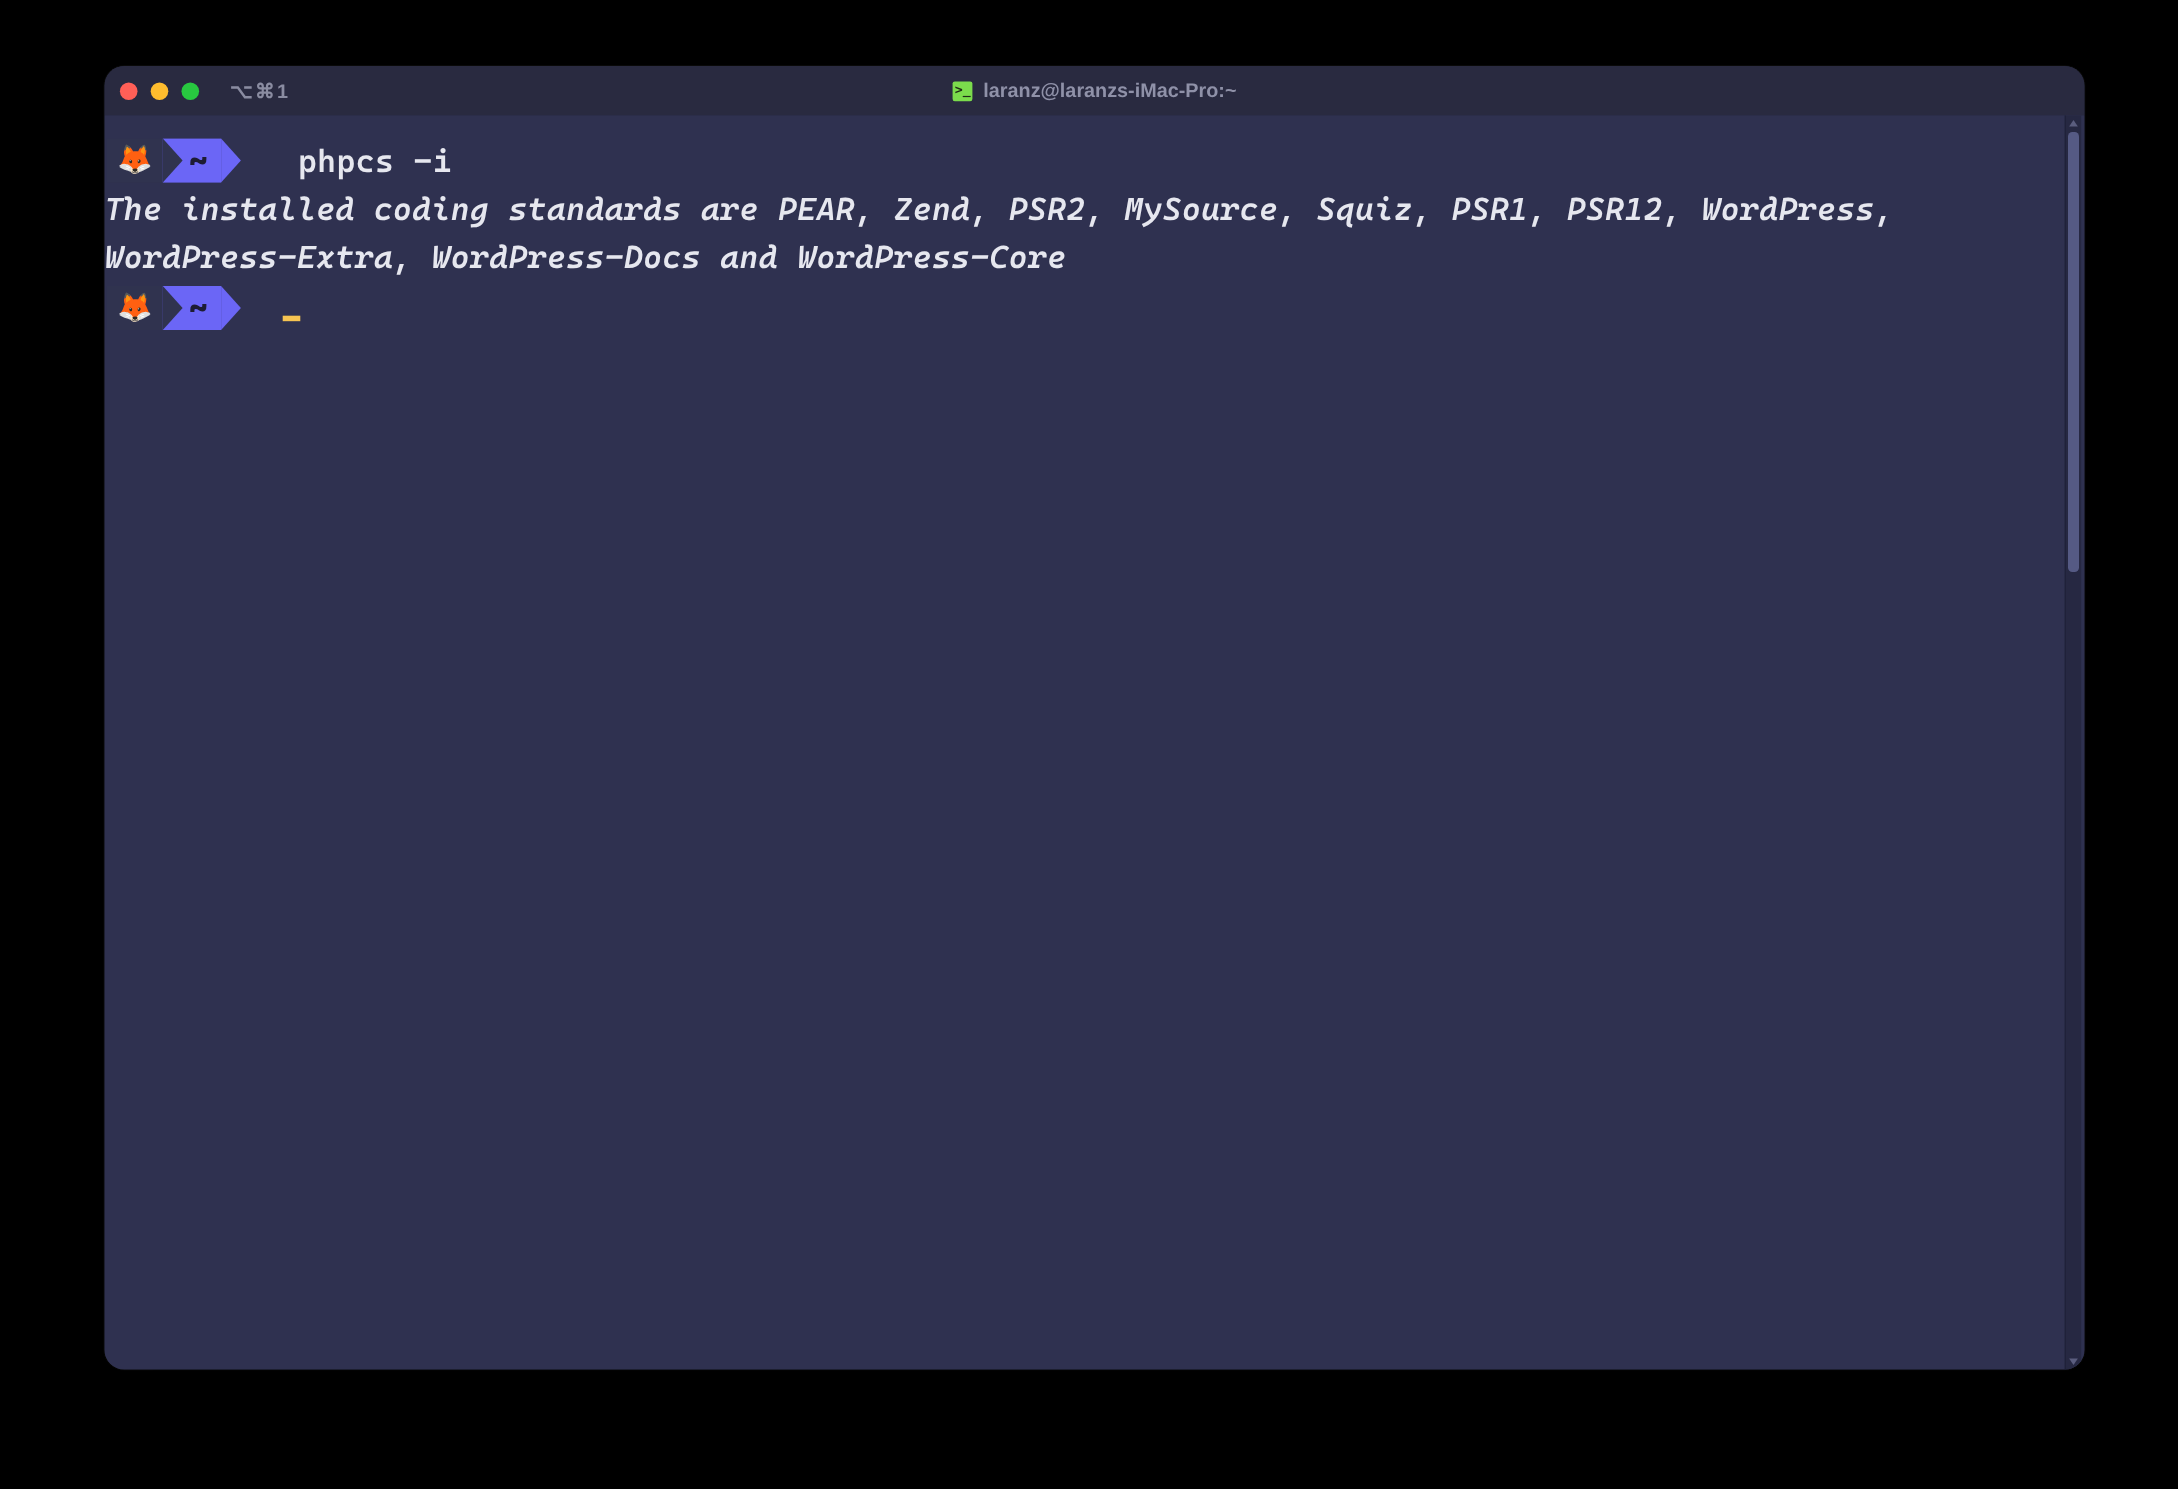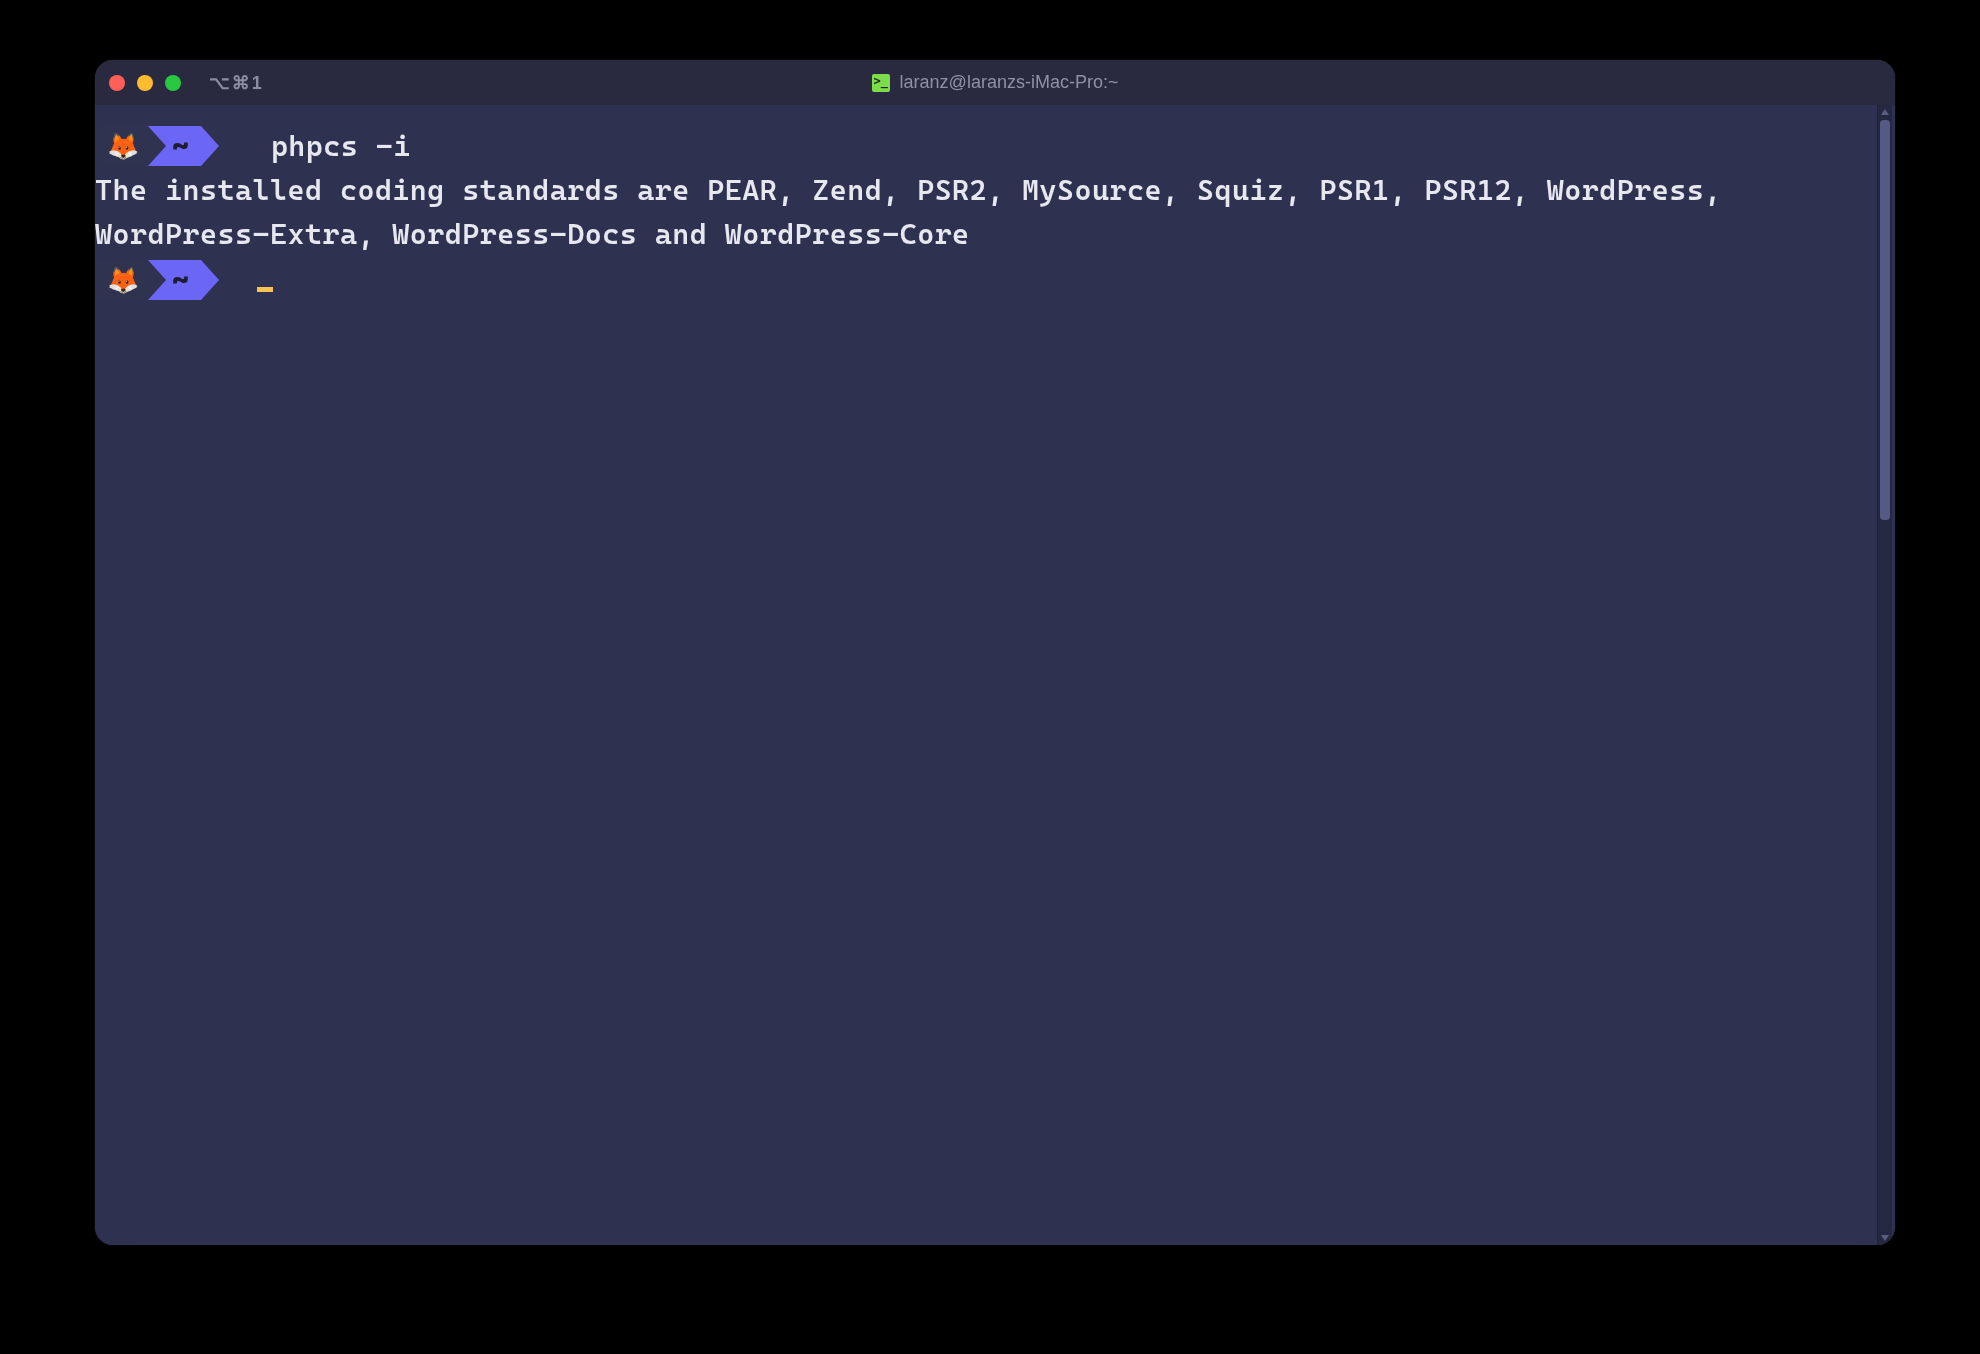--- a/index.html
+++ b/index.html
@@ -84,21 +84,21 @@
   .title-glyph::after {
     content: ">_";
     position: absolute;
     left: 2px;
     top: -2px;
     font: 700 12px/18px "Menlo", monospace;
     color: #1e2a16;
   }
   .title-text {
     color: #8f91a8;
-    font-weight: 400;
+    font-weight: 700;
   }
   
   .term {
     flex: 1 1 auto;
     position: relative;
     background: #2f3150;
     font-family: "Menlo", "Cascadia Mono", "Fira Mono", Consolas, monospace;
     font-size: 29px;
     line-height: 44px;
     color: #e4e6ef;
@@ -158,20 +158,21 @@
   .cmd, .plain {
     color: #e6e7ef;
     vertical-align: middle;
     margin-left: 20px;
   }
   .output {
     white-space: pre-wrap;
     word-break: break-word;
     color: #e6e7ef;
     padding: 0 0 0 0;
+    font-style: italic;
   }
   .cursor {
     display: inline-block;
     width: 16px;
     height: 5px;
     background: #f6c452;
     margin-left: 6px;
     vertical-align: -4px;
   }
   

